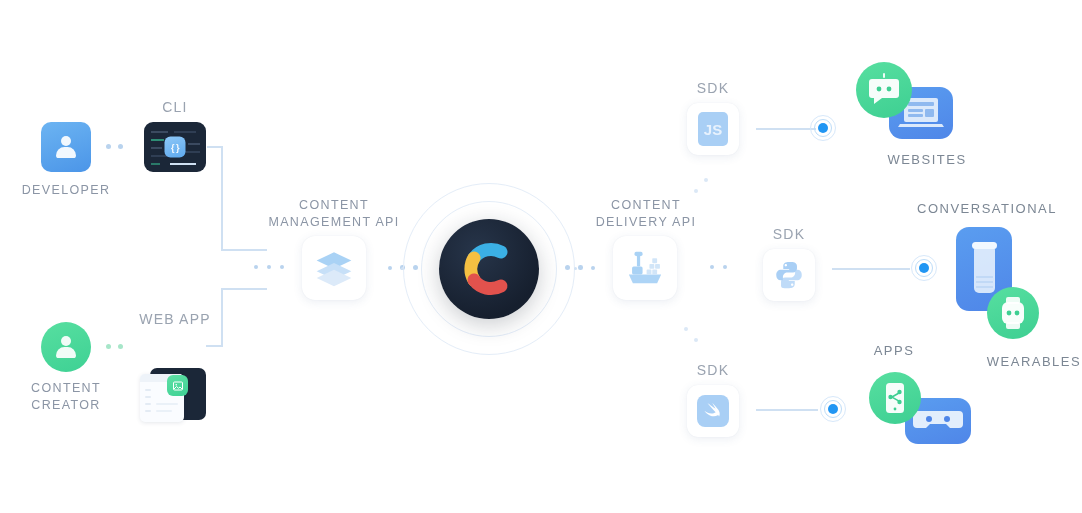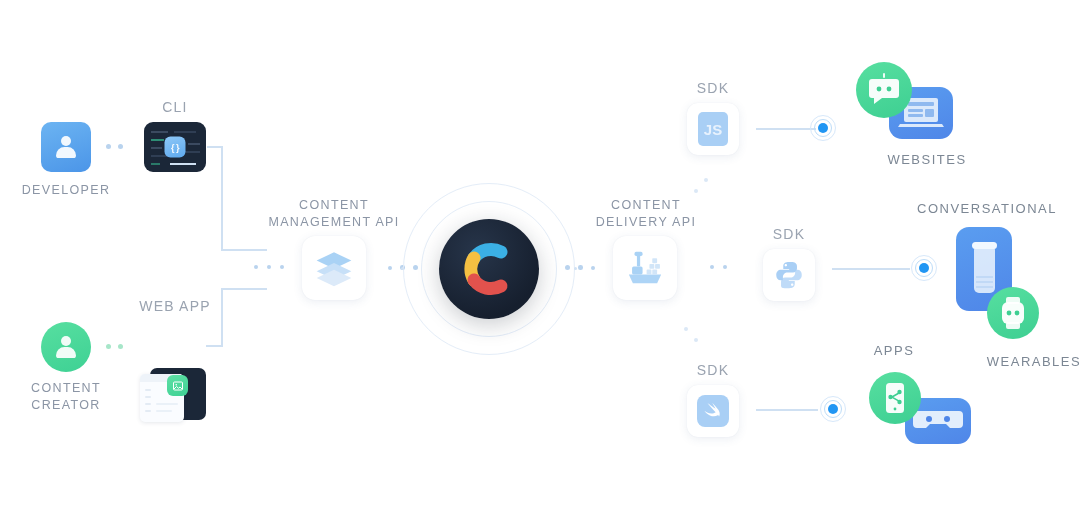--- a/index.html
+++ b/index.html
@@ -127,21 +127,21 @@
       </div>
   </div>
   <div class="lbl" style="left:-9px;top:380px;width:150px;">CONTENT
 CREATOR</div>
 
   <div class="dots" style="left:106px;top:344px;gap:7px;">
     <i style="width:5px;height:5px;background:#a7e6c9;"></i>
       <i style="width:5px;height:5px;background:#a7e6c9;"></i>
   </div>
 
-  <div class="lbl sm" style="left:129px;top:298px;width:92px;">WEB APP</div>
+  <div class="lbl sm" style="left:129px;top:311px;width:92px;">WEB APP</div>
   <div class="abs webapp" style="left:140px;top:318px;">
     <div class="dark"></div>
     <div class="white">
       <span class="bar"></span>
       <span class="ln2" style="left:5px;top:15px;width:6px;"></span>
       <span class="ln2" style="left:5px;top:22px;width:6px;"></span>
       <span class="ln2" style="left:5px;top:29px;width:6px;"></span>
       <span class="ln2" style="left:5px;top:36px;width:6px;"></span>
       <span class="ln2" style="left:16px;top:29px;width:22px;background:#eaf1f8;"></span>
       <span class="ln2" style="left:16px;top:36px;width:16px;background:#eaf1f8;"></span>

